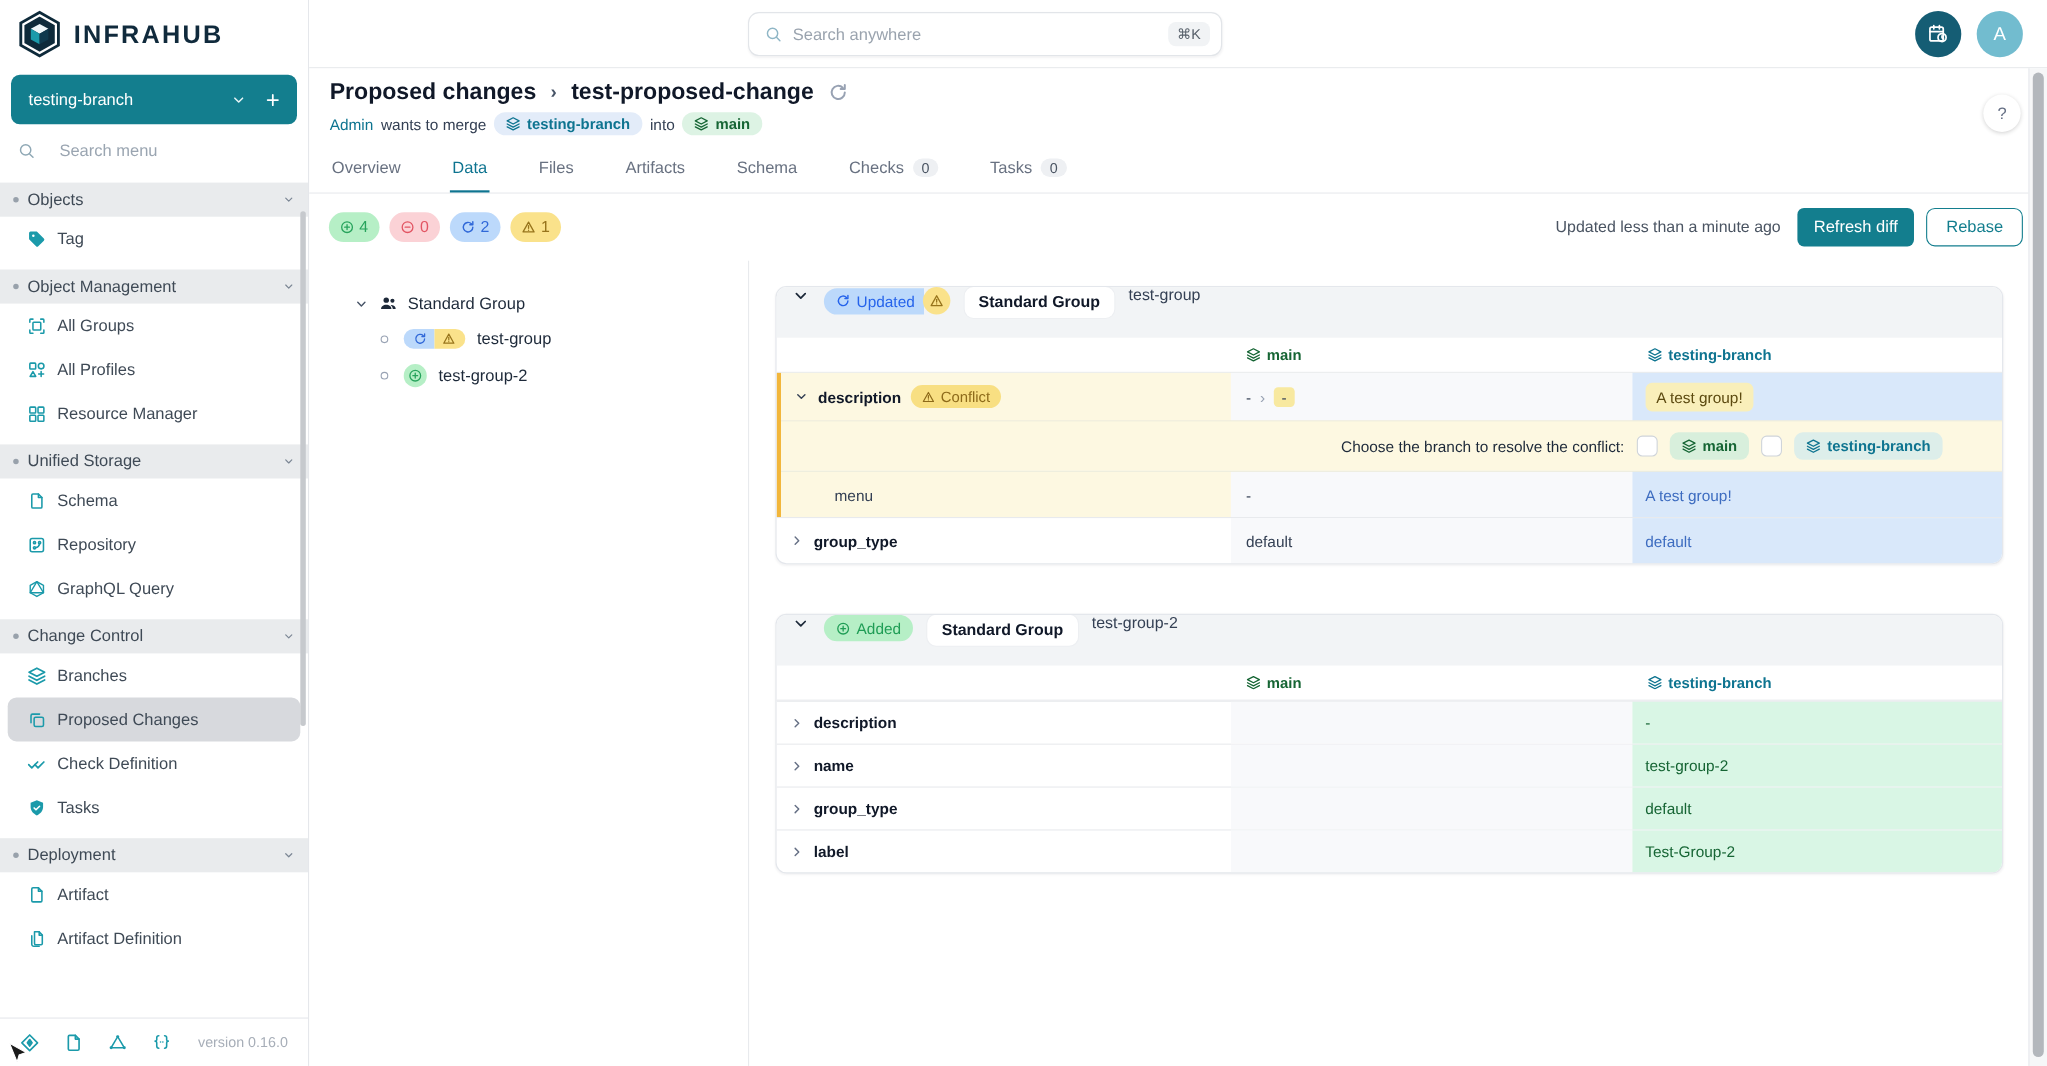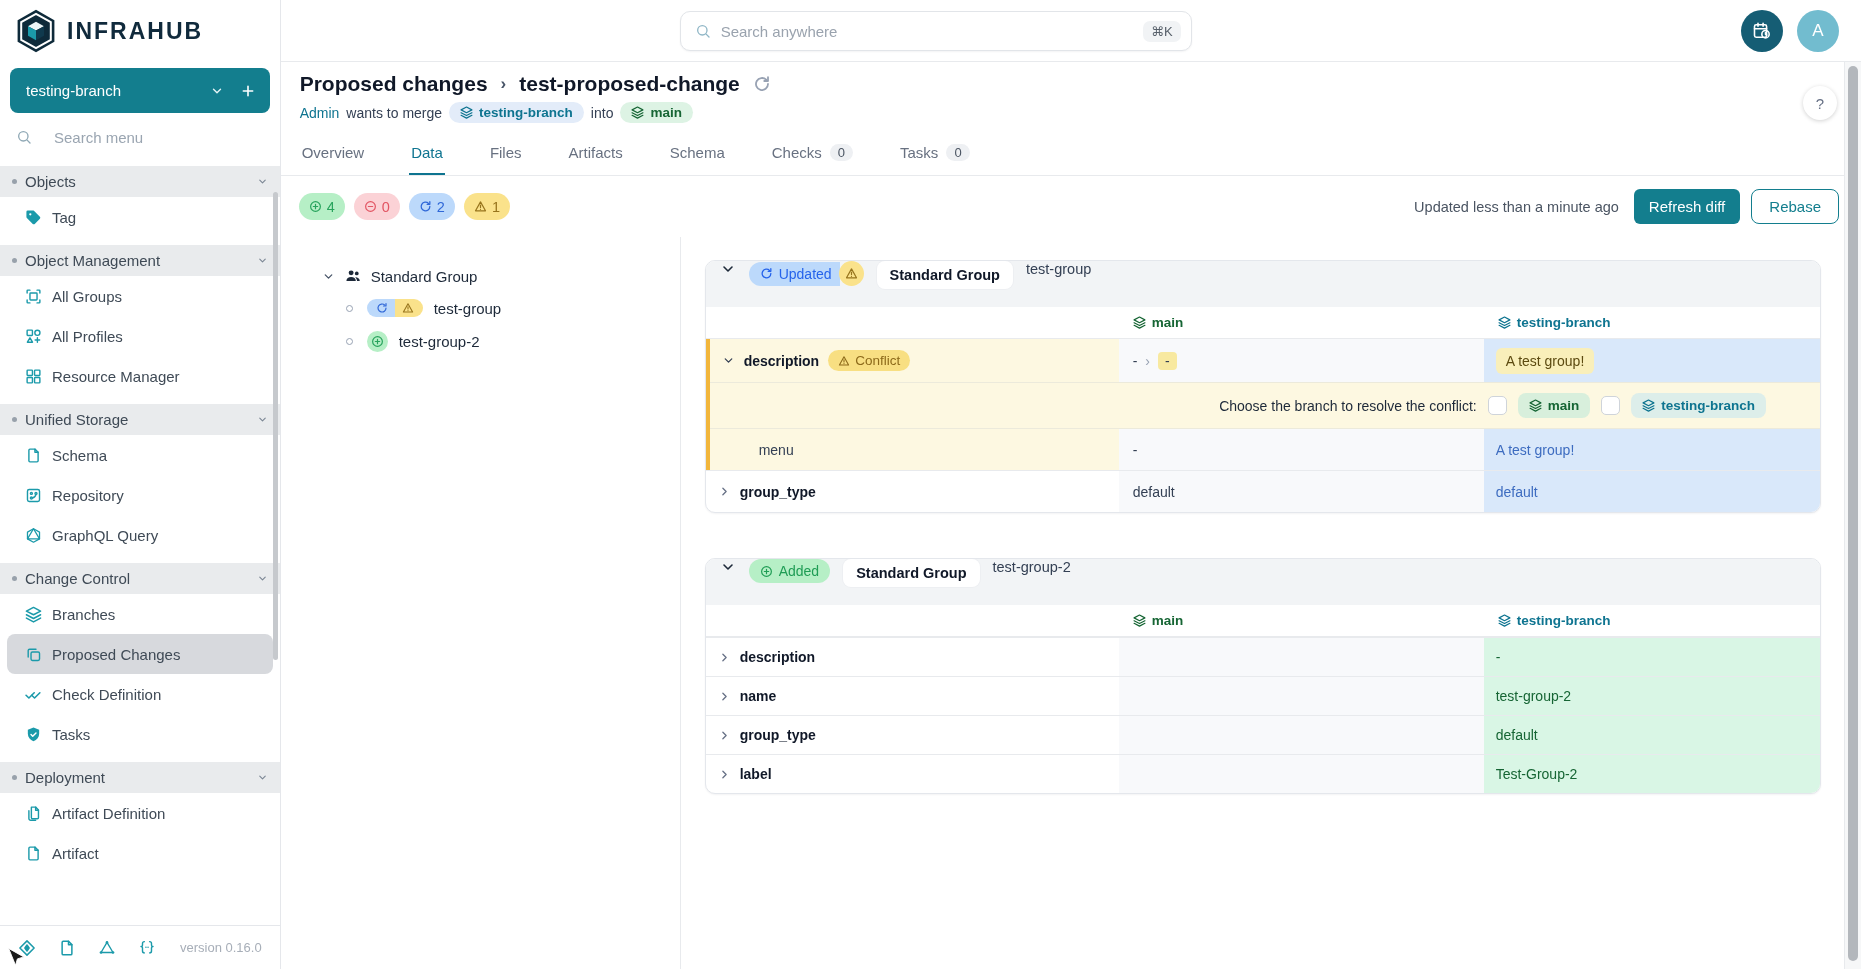--- a/index.html
+++ b/index.html
@@ -37,21 +37,21 @@
   .mi .ic { color:#1b9aaa; }
   .mi.active { background:#d7d9dd; border-radius:8px; margin:0 7px; padding-left:18px; }
   .sb-scroll { position:absolute; top:192px; right:2px; width:5px; height:468px; background:#c6c9cd; border-radius:3px; cursor:grab; }
   .sb-footer { border-top:1px solid #e5e7eb; height:44px; display:flex; align-items:center; gap:22px; padding:0 18px; }
   .sb-footer .ic { color:#1b9aaa; cursor:pointer; }
   .version { color:#a7aeb8; font-size:13px; margin-left:2px; white-space:nowrap; }
 
   
   .main { flex:1; display:flex; flex-direction:column; min-width:0; position:relative; }
   .topbar { height:62px; border-bottom:1px solid #e8eaed; position:relative; flex-shrink:0; background:#fff; }
-  .searchbox { position:absolute; left:399px; top:11px; width:512px; height:40px; border:1px solid #e2e5e9; border-radius:10px;
+  .searchbox { position:absolute; left:399px; top:11px; width:431px; height:40px; border:1px solid #e2e5e9; border-radius:10px;
     display:flex; align-items:center; gap:10px; padding:0 10px 0 14px; box-shadow:0 1px 2px rgba(16,24,40,.05); cursor:text; background:#fff;}
   .searchbox .ic { color:#8fb6c6; }
   .searchbox input { border:none; outline:none; flex:1; font:inherit; font-size:15px; color:#344054; background:transparent; }
   .searchbox input::placeholder { color:#9aa3ae; }
   .kbd { background:#f1f3f5; border-radius:7px; padding:3px 8px; font-size:13px; color:#57606a; }
   .top-actions { position:absolute; right:22px; top:10px; display:flex; gap:14px; }
   .cal-btn { width:42px; height:42px; border-radius:50%; background:#155d74; color:#fff; display:flex; align-items:center; justify-content:center; cursor:pointer; }
   .avatar { width:42px; height:42px; border-radius:50%; background:#72bccf; color:#fff; font-size:17px; display:flex; align-items:center; justify-content:center; cursor:pointer; }
 
   .crumb-sec { padding:10px 24px 9px 19px; position:relative; flex-shrink:0; }
@@ -463,29 +463,29 @@
       <span class="dot"></span>
       <span class="lbl">Deployment</span>
       <span class="chev">
           <svg class="ic i11">
             <use href="#i-chev-down"></use>
           </svg>
         </span>
     </div>
     <div class="mi">
       <svg class="ic i17">
+          <use href="#i-doc"></use>
+        </svg>
+      <span>Artifact</span>
+    </div>
+    <div class="mi">
+      <svg class="ic i17">
           <use href="#i-docs2"></use>
         </svg>
       <span>Artifact Definition</span>
-    </div>
-    <div class="mi">
-      <svg class="ic i17">
-          <use href="#i-doc"></use>
-        </svg>
-      <span>Artifact</span>
     </div>
   </nav>
 
   <div class="sb-scroll"></div>
 
   <div class="sb-footer">
     <svg class="ic i18">
         <use href="#i-diamond"></use>
       </svg>
     <svg class="ic i18">

